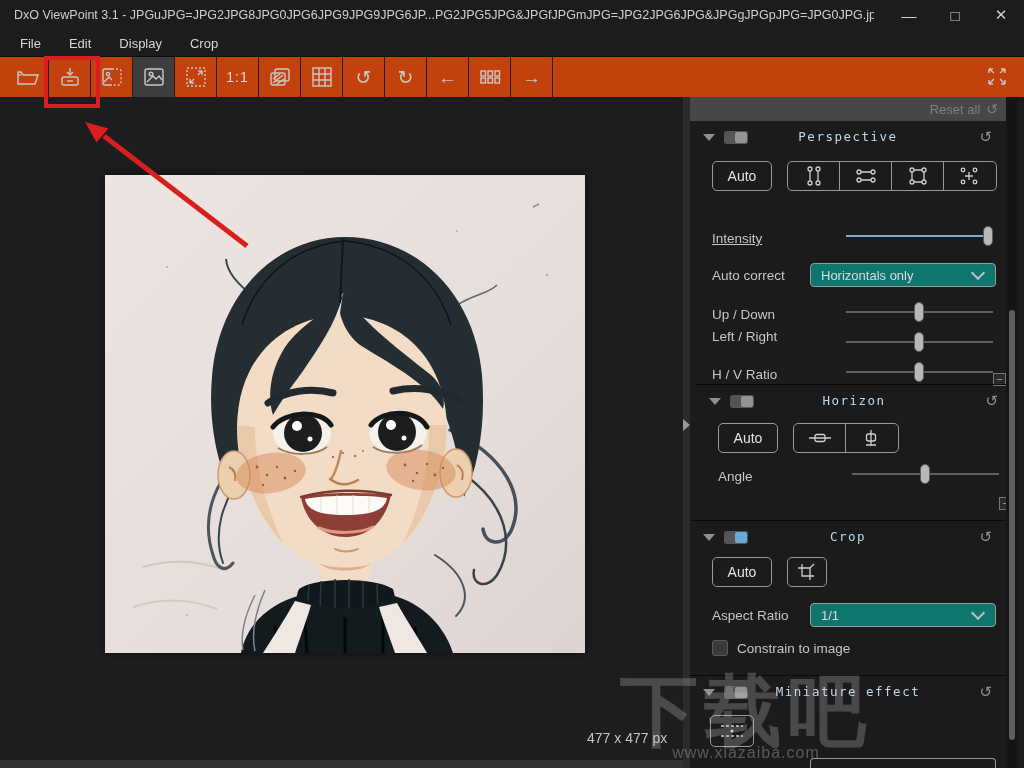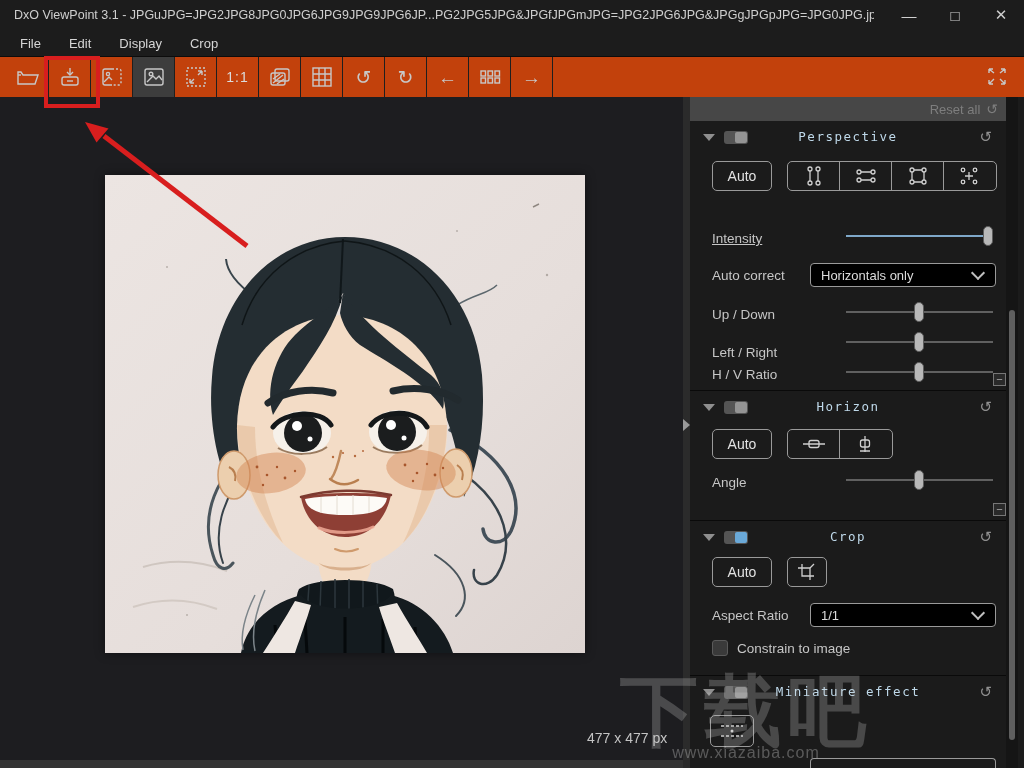--- a/index.html
+++ b/index.html
@@ -49,21 +49,21 @@
   .panel{position:absolute;left:690px;top:97px;width:392px;height:671px;background:#1b1b1b;overflow:hidden;}
   .resetbar{position:absolute;left:0;top:0;width:318px;height:24px;background:#474747;
             display:flex;align-items:center;justify-content:flex-end;}
   .resetbar .rlabel{font-size:13px;color:#7e7e7e;margin-right:6px;}
   .resetbar .undo{color:#7e7e7e;font-size:14px;margin-right:10px;}
   .scrolltrack{position:absolute;left:316px;top:0;width:12px;height:671px;background:#151515;}
   .scrollthumb{position:absolute;left:3px;top:213px;width:6px;height:430px;background:#5f5f5f;border-radius:3px;}
 
   .section{position:absolute;left:0;width:316px;box-sizing:border-box;border-top:1px solid #0a0a0a;}
   .sec-perspective{top:24px;height:269px;border-top:none;padding-left:28px;}
-  .sec-horizon{top:293px;height:130px;}
+  .sec-horizon{top:287px;height:130px;margin-left:6px;}
   .sec-crop{top:423px;height:155px;}
   .sec-miniature{top:578px;height:93px;}
 
   .sec-header{position:absolute;left:0;top:7px;width:100%;height:20px;}
   .expander{position:absolute;left:13px;top:6px;width:0;height:0;
             border-left:6px solid transparent;border-right:6px solid transparent;border-top:7px solid #8f8f8f;}
   .toggle{position:absolute;left:34px;top:3px;width:24px;height:13px;background:#555;border-radius:3px;}
   .toggle .knob{position:absolute;right:1px;top:1px;width:12px;height:11px;background:#949494;border-radius:2px;}
   .toggle.on .knob{background:#6aa9d8;}
   .sec-title{position:absolute;left:0;top:1px;width:100%;text-align:center;
@@ -78,21 +78,21 @@
   .btngroup .gbtn:last-child{border-right:none;}
   .btngroup svg{stroke:#d0d0d0;fill:none;stroke-width:1.3;}
 
   .ctl-label{position:absolute;left:22px;font-size:13.5px;color:#c6c6c6;}
   .slider{position:absolute;width:147px;height:20px;}
   .slider .track{position:absolute;left:0;top:9px;width:100%;height:2px;background:#606060;}
   .slider .fill{position:absolute;left:0;top:9px;height:2px;background:#7fa8c9;}
   .slider .shandle{position:absolute;top:0;width:10px;height:20px;background:#b8b8b8;border:1px solid #5c5c5c;
                    border-radius:5px;box-sizing:border-box;}
   .dropdown{position:absolute;width:186px;height:24px;border:1px solid #9a9a9a;border-radius:4px;
-            background:#000000;display:flex;align-items:center;box-sizing:border-box;}
+            background:#0f766e;display:flex;align-items:center;box-sizing:border-box;}
   .dropdown .dvalue{font-size:13px;color:#dcdcdc;padding-left:10px;flex:1;}
   .dropdown .chev{width:8px;height:8px;border-left:2px solid #c0c0c0;border-bottom:2px solid #c0c0c0;
                   transform:rotate(-45deg);margin-right:12px;margin-top:-4px;}
   .minusbox{position:absolute;left:303px;width:13px;height:13px;border:1px solid #777;background:#2a2a2a;
             color:#aaa;font-size:11px;line-height:11px;text-align:center;box-sizing:border-box;}
 
   .checkbox{position:absolute;left:22px;width:16px;height:16px;background:#3a3a3a;border:1px solid #5a5a5a;border-radius:3px;box-sizing:border-box;}
   .chk-label{position:absolute;left:47px;font-size:13.5px;color:#c6c6c6;}
 
   .minibtn{position:absolute;left:20px;top:39px;width:42px;height:30px;border:1px solid #9a9a9a;border-radius:5px;
@@ -401,21 +401,21 @@
       <div class="ctl-label" style="top:147px;">Auto correct</div>
       <div class="dropdown" style="left:120px;top:142px;">
         <span class="dvalue">Horizontals only</span>
         <span class="chev"></span>
       </div>
       <div class="ctl-label" style="top:186px;">Up / Down</div>
       <div class="slider" style="left:156px;top:181px;">
         <div class="track"></div>
           <div class="shandle" style="left:68px;"></div>
       </div>
-      <div class="ctl-label" style="top:224px;">Left / Right</div>
+      <div class="ctl-label" style="top:208px;">Left / Right</div>
       <div class="slider" style="left:156px;top:211px;">
         <div class="track"></div>
           <div class="shandle" style="left:68px;"></div>
       </div>
       <div class="ctl-label" style="top:246px;">H / V Ratio</div>
       <div class="slider" style="left:156px;top:241px;">
         <div class="track"></div>
           <div class="shandle" style="left:68px;"></div>
       </div>
       <div class="minusbox" style="top:252px;">−</div>

